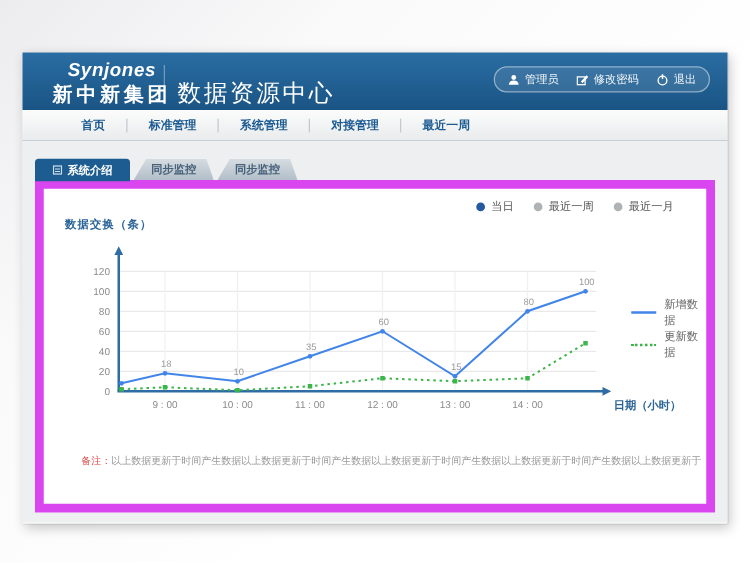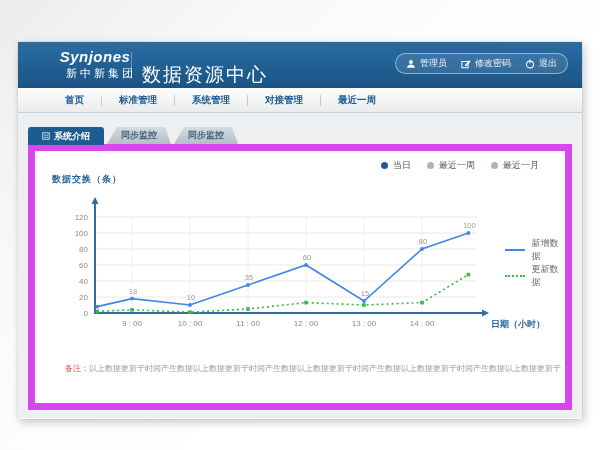--- a/index.html
+++ b/index.html
@@ -5,23 +5,23 @@
   * { margin:0; padding:0; box-sizing:border-box; }
   body { font-family:"Liberation Sans","DejaVu Sans",sans-serif; }
   .stage { position:relative; width:600px; height:450px; overflow:hidden;
            background:linear-gradient(135deg,#ececee 0%,#fafafb 28%,#ffffff 65%); }
   .window { position:absolute; left:18px; top:42px; width:564px; height:377px;
             background:#fff; box-shadow:2px 3px 9px rgba(0,0,0,.22), 0 0 1px rgba(0,0,0,.25); }
 
   
   .hdr { position:relative; height:46px;
          background:linear-gradient(#2a6da3,#1a5484); color:#fff; }
-  .logo { position:absolute; left:36px; top:6px; text-align:center; }
+  .logo { position:absolute; left:24px; top:6px; text-align:center; }
   .logo-en { font-size:15px; font-weight:bold; font-style:italic; letter-spacing:.5px; }
-  .logo-cn { font-size:11px; font-weight:normal; letter-spacing:3px; margin-top:1px;margin-left:12px; }
+  .logo-cn { font-size:16px; font-weight:bold; letter-spacing:3px; margin-top:1px; }
   .logo-sep { position:absolute; left:113px; top:10px; width:1px; height:26px; background:rgba(255,255,255,.35); }
   .app-title { position:absolute; left:124px; top:20px; font-size:19px; letter-spacing:2px; }
   .hdr-actions { position:absolute; right:14px; top:11px; height:21px; display:flex; align-items:center;
                  border:1px solid rgba(255,255,255,.45); background:rgba(255,255,255,.10);
                  border-radius:11px; padding:0 10px; gap:14px; }
   .h-act { display:flex; align-items:center; gap:4px; font-size:9px; color:#f2f6fa; cursor:pointer; white-space:nowrap; }
   .h-act svg { display:block; }
 
   
   .nav { height:25px; display:flex; align-items:center; padding-left:30px;

